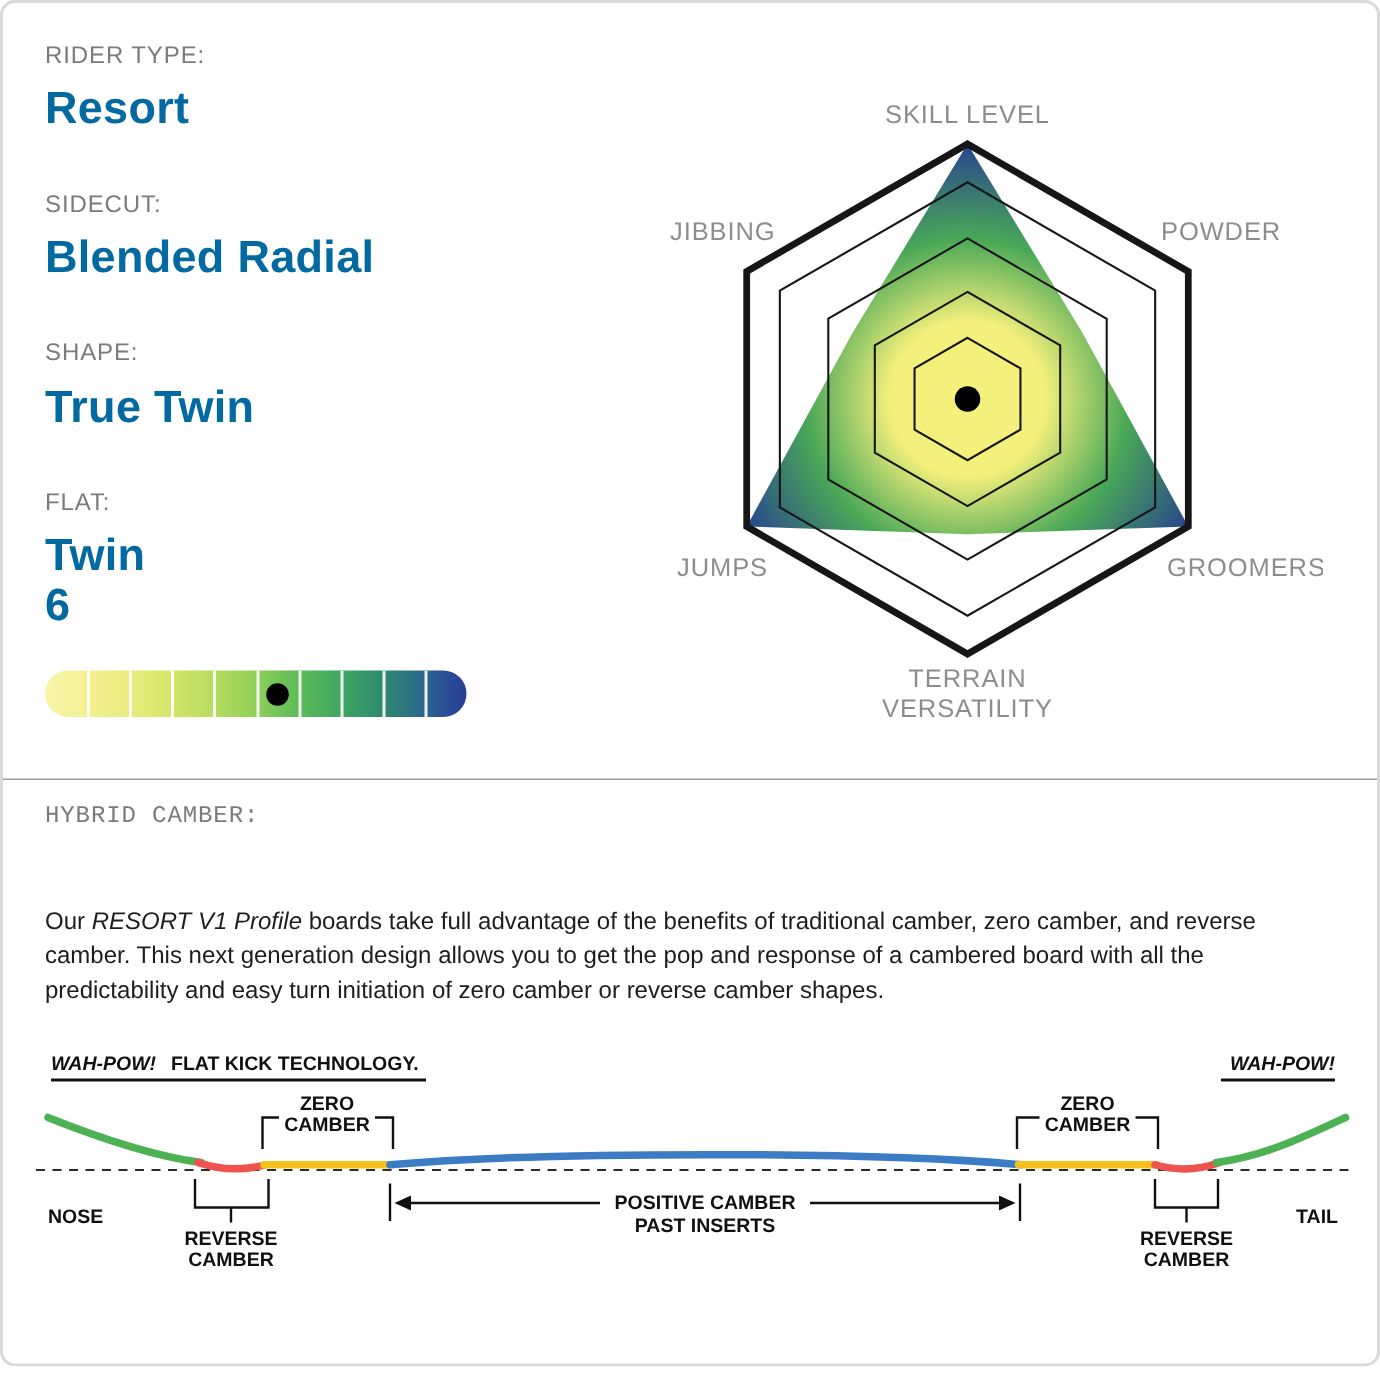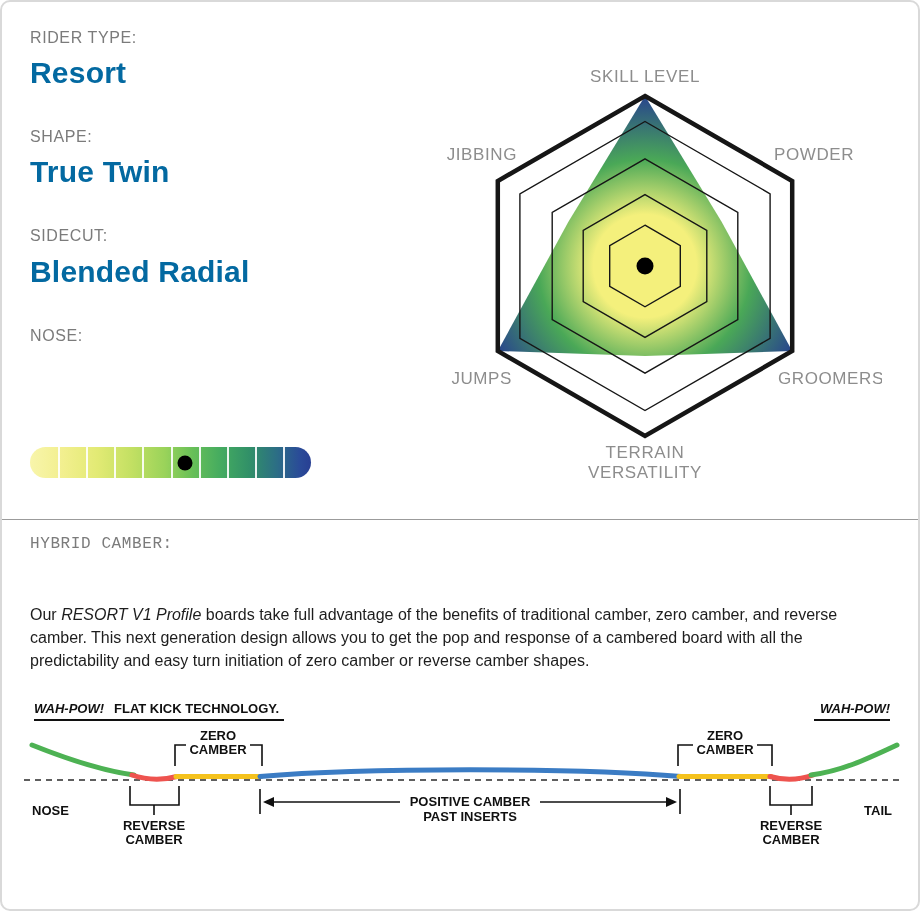--- a/index.html
+++ b/index.html
@@ -46,29 +46,33 @@
 <body>
 
 <div class="sheet">
 
   <div class="specs">
     <div class="spec-group">
       <div class="spec-label">RIDER TYPE:</div>
       <div class="spec-value">Resort</div>
     </div>
     <div class="spec-group">
+      <div class="spec-label">SIDECUT:</div>
+      <div class="spec-value">Blended Radial</div>
+    </div>
+    <div class="spec-group">
       <div class="spec-label">SHAPE:</div>
       <div class="spec-value">True Twin</div>
     </div>
     <div class="spec-group">
-      <div class="spec-label">SIDECUT:</div>
-      <div class="spec-value">Blended Radial</div>
-    </div>
-    <div class="spec-group">
-      <div class="spec-label">NOSE:</div>
+      <div class="spec-label">FLAT:</div>
+      <div class="spec-value">
+        <div>Twin</div>
+        <div>6</div>
+      </div>
     </div>
   </div>
 
   <div class="flexbar-wrap">
     <div id="flexbar" class="flexbar">
         <div class="flex-tick" style="left: 10%;"></div>
         <div class="flex-tick" style="left: 20%;"></div>
         <div class="flex-tick" style="left: 30%;"></div>
         <div class="flex-tick" style="left: 40%;"></div>
         <div class="flex-tick" style="left: 50%;"></div>

